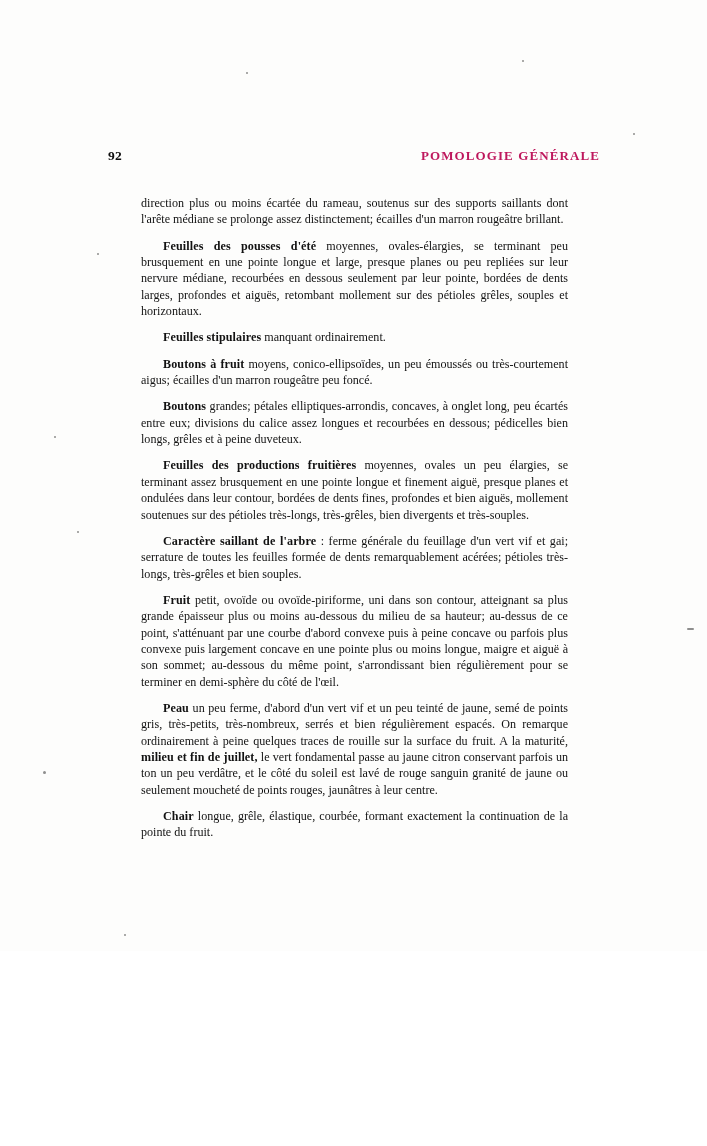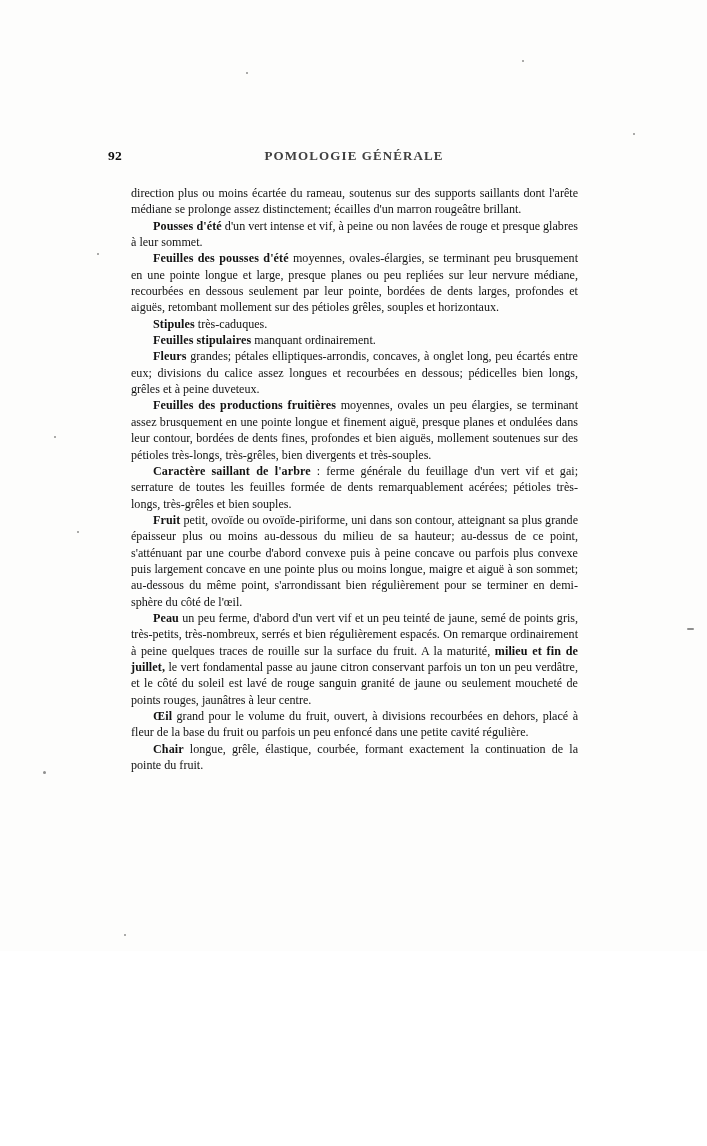--- a/index.html
+++ b/index.html
@@ -36,39 +36,39 @@
     font-size: 13.5px;
     font-weight: bold;
     letter-spacing: 0.2px;
     color: #0e0e0e;
   }
   .running-title {
     position: absolute;
     left: 0;
     top: 0;
     width: 492px;
-    text-align: center;
+    text-align: right;
     font-size: 13px;
     font-weight: bold;
     letter-spacing: 1.1px;
-    color: #404040;
+    color: #be185d;
   }
   .body-text {
     position: absolute;
     top: 185px;
     left: 131px;
     width: 447px;
     font-size: 12.1px;
     line-height: 16.35px;
     text-align: justify;
     color: #121212;
     -webkit-font-smoothing: none;
   }
   .body-text p {
-    margin: 0;
+    margin: 10px;
     text-indent: 0;
   }
   .body-text p.indent {
     text-indent: 22px;
   }
   .term {
     font-weight: bold;
     letter-spacing: 0.1px;
   }
   .speck {
@@ -85,40 +85,38 @@
 
   <div class="header">
     <span class="folio">92</span>
     <span class="running-title">POMOLOGIE GÉNÉRALE</span>
   </div>
 
   <div class="body-text">
 
     <p><span>direction plus ou moins écartée du rameau, soutenus sur des supports saillants dont l'arête médiane se prolonge assez distinctement; écailles d'un marron rougeâtre brillant.</span></p>
 
-    <p class="indent"><span class="term">Pousses d'été</span><span> d'un vert intense et vif, à peine ou non lavées de rouge et presque glabres à leur sommet.</span></p>
 
     <p class="indent"><span class="term">Feuilles des pousses d'été</span><span> moyennes, ovales-élargies, se terminant peu brusquement en une pointe longue et large, presque planes ou peu repliées sur leur nervure médiane, recourbées en dessous seulement par leur pointe, bordées de dents larges, profondes et aiguës, retombant mollement sur des pétioles grêles, souples et horizontaux.</span></p>
 
-    <p class="indent"><span class="term">Stipules</span><span> très-caduques.</span></p>
 
     <p class="indent"><span class="term">Feuilles stipulaires</span><span> manquant ordinairement.</span></p>
 
+    <p class="indent"><span class="term">Boutons à fruit</span><span> moyens, conico-ellipsoïdes, un peu émoussés ou très-courtement aigus; écailles d'un marron rougeâtre peu foncé.</span></p>
 
-    <p class="indent"><span class="term">Fleurs</span><span> grandes; pétales elliptiques-arrondis, concaves, à onglet long, peu écartés entre eux; divisions du calice assez longues et recourbées en dessous; pédicelles bien longs, grêles et à peine duveteux.</span></p>
+    <p class="indent"><span class="term">Boutons</span><span> grandes; pétales elliptiques-arrondis, concaves, à onglet long, peu écartés entre eux; divisions du calice assez longues et recourbées en dessous; pédicelles bien longs, grêles et à peine duveteux.</span></p>
 
     <p class="indent"><span class="term">Feuilles des productions fruitières</span><span> moyennes, ovales un peu élargies, se terminant assez brusquement en une pointe longue et finement aiguë, presque planes et ondulées dans leur contour, bordées de dents fines, profondes et bien aiguës, mollement soutenues sur des pétioles très-longs, très-grêles, bien divergents et très-souples.</span></p>
 
     <p class="indent"><span class="term">Caractère saillant de l'arbre</span><span> : ferme générale du feuillage d'un vert vif et gai; serrature de toutes les feuilles formée de dents remarquablement acérées; pétioles très-longs, très-grêles et bien souples.</span></p>
 
     <p class="indent"><span class="term">Fruit</span><span> petit, ovoïde ou ovoïde-piriforme, uni dans son contour, atteignant sa plus grande épaisseur plus ou moins au-dessous du milieu de sa hauteur; au-dessus de ce point, s'atténuant par une courbe d'abord convexe puis à peine concave ou parfois plus convexe puis largement concave en une pointe plus ou moins longue, maigre et aiguë à son sommet; au-dessous du même point, s'arrondissant bien régulièrement pour se terminer en demi-sphère du côté de l'œil.</span></p>
 
     <p class="indent"><span class="term">Peau</span><span> un peu ferme, d'abord d'un vert vif et un peu teinté de jaune, semé de points gris, très-petits, très-nombreux, serrés et bien régulièrement espacés. On remarque ordinairement à peine quelques traces de rouille sur la surface du fruit. A la maturité, </span><span class="term">milieu et fin de juillet,</span><span> le vert fondamental passe au jaune citron conservant parfois un ton un peu verdâtre, et le côté du soleil est lavé de rouge sanguin granité de jaune ou seulement moucheté de points rouges, jaunâtres à leur centre.</span></p>
 
-    <p class="indent"><span class="term">Œil</span><span> grand pour le volume du fruit, ouvert, à divisions recourbées en dehors, placé à fleur de la base du fruit ou parfois un peu enfoncé dans une petite cavité régulière.</span></p>
 
     <p class="indent"><span class="term">Chair</span><span> longue, grêle, élastique, courbée, formant exactement la continuation de la pointe du fruit.</span></p>
 
 
   </div>
 
   <span class="speck" style="left:246px; top:72px; width:2px; height:2px;"></span>
   <span class="speck" style="left:522px; top:60px; width:2px; height:2px;"></span>
   <span class="speck" style="left:633px; top:133px; width:2px; height:2px;"></span>
   <span class="speck" style="left:97px; top:253px; width:2px; height:2px;"></span>

